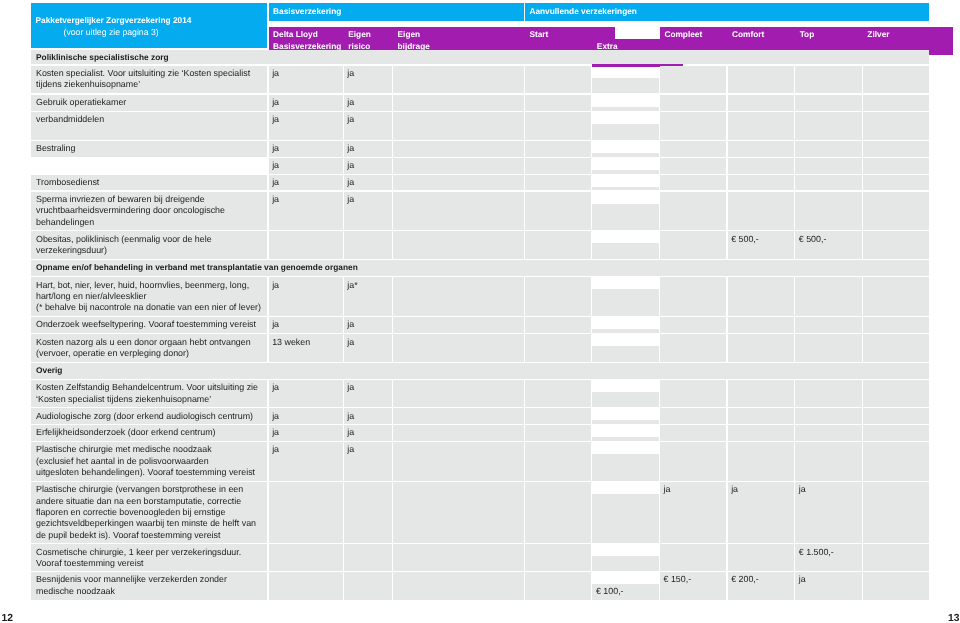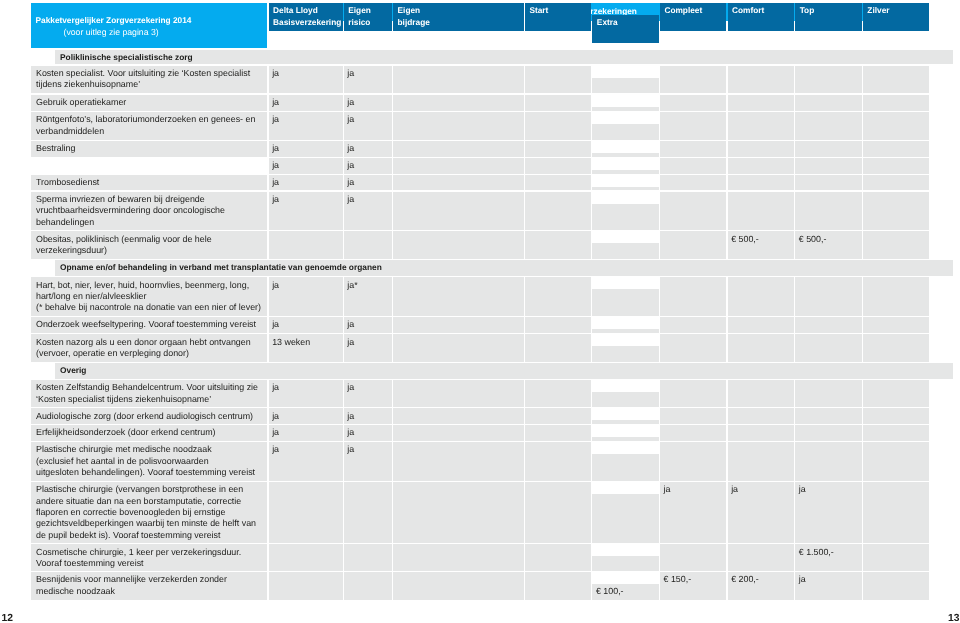--- a/index.html
+++ b/index.html
@@ -8,36 +8,36 @@
        font-family:"Liberation Sans",sans-serif;
        -webkit-font-smoothing:antialiased;text-rendering:geometricPrecision;}
   .page{position:relative;width:960px;height:623px;background:#ffffff;overflow:hidden;}
   .tbl{position:absolute;left:31px;top:3px;width:898px;height:596.6px;}
   .row{position:absolute;left:0;width:898px;}
   .cell{position:absolute;top:0.55px;bottom:0.55px;overflow:hidden;background:#e5e6e6;}
   .c-desc{left:0;width:236.45px;}
   .c-dl{left:237.55px;width:74.10px;}
   .c-er{left:312.75px;width:48.20px;}
   .c-eb{left:362.05px;width:130.80px;}
-  .c-full{left:0;width:898px;margin-left:24px;}
+  .c-full{left:0;width:898px;}
   .c-av1{left:493.95px;width:66.30px;}
   .c-av2{left:561.35px;width:66.50px;margin-top:12px;}
   .c-av3{left:628.95px;width:66.50px;}
   .c-av4{left:696.55px;width:66.50px;}
   .c-av5{left:764.15px;width:66.60px;}
   .c-av6{left:831.85px;width:66.15px;}
   .hdr{position:absolute;left:0;top:0;width:898px;height:45.4px;}
   .hdr-title{position:absolute;left:0;top:0;width:236.45px;height:45.4px;background:#04abef;text-align:center;}
   .hdr-title .t1{position:absolute;left:4.5px;top:12.2px;font-size:8.3px;font-weight:bold;color:#ffffff;white-space:nowrap;}
   .hdr-title .t2{position:absolute;left:4.5px;top:23.6px;font-size:8.7px;color:#ffffff;white-space:nowrap;padding-left:28px;}
   .band{position:absolute;top:0;height:17.5px;background:#04abef;}
   .band span{position:absolute;left:4.5px;top:3.2px;font-size:8.3px;font-weight:bold;color:#ffffff;white-space:nowrap;}
   .b-basis{left:237.55px;width:255.30px;}
   .b-aanv{left:493.95px;width:404.05px;}
-  .sub{position:absolute;top:0;height:27.9px;background:#0369a1;}
+  .sub{position:absolute;top:24px;height:27.9px;background:#a21caf;padding-left:24px;}
   .sub .s{position:absolute;left:4.5px;top:2.2px;font-size:8.3px;font-weight:bold;color:#ffffff;line-height:11.6px;white-space:nowrap;}
   .desc{position:absolute;left:5px;right:2px;top:2.4px;font-size:8.9px;line-height:11.4px;color:#1d1d1b;}
   .val{position:absolute;left:3.6px;right:2px;top:2.4px;font-size:8.9px;line-height:11.4px;color:#1d1d1b;white-space:nowrap;}
   .sec .desc{font-weight:bold;font-size:8.35px;}
   .pg{position:absolute;font-size:10.3px;font-weight:bold;color:#1d1d1b;}
   .pg-l{left:1.5px;top:613px;}
   .pg-r{right:0.5px;top:613px;}
 </style>
 </head>
 <body>
@@ -168,21 +168,20 @@
         <div class="cell c-av5">
           <div class="val"></div>
         </div>
         <div class="cell c-av6">
           <div class="val"></div>
         </div>
       </div>
 <div class="row" style="top:108.51px;height:28.72px">
         <div class="cell c-desc">
           <div class="desc">
-            <div>Röntgenfoto’s, laboratoriumonderzoeken en genees- en</div>
             <div>verbandmiddelen</div>
           </div>
         </div>
         <div class="cell c-dl">
           <div class="val">ja</div>
         </div>
         <div class="cell c-er">
           <div class="val">ja</div>
         </div>
         <div class="cell c-eb">

